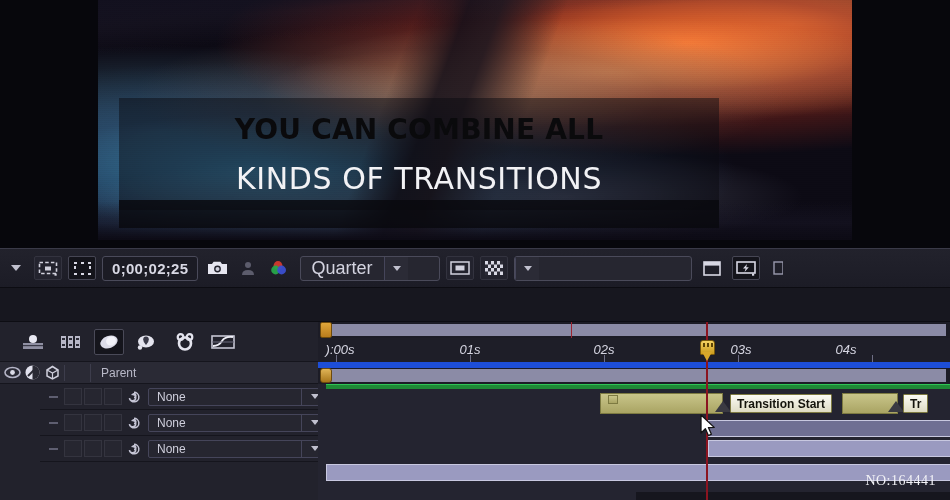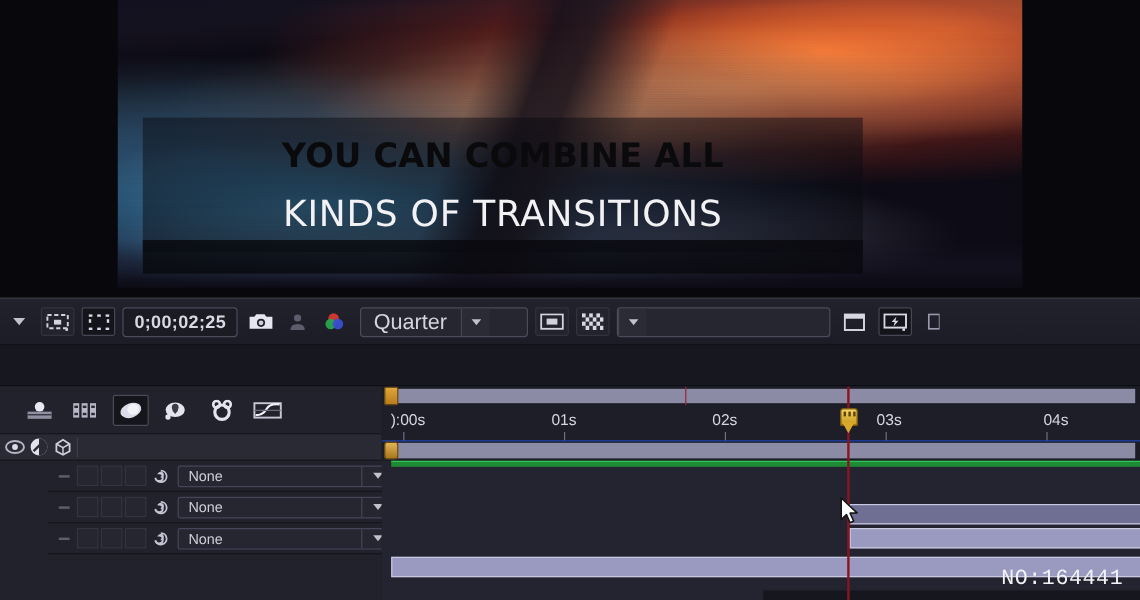--- a/index.html
+++ b/index.html
@@ -169,21 +169,21 @@
   }
   #wa-bar { position:absolute; left:4px; top:2px; width:624px; height:12px; background:#8b8ba6; }
   .wa-handle {
     position:absolute; top:0px; width:12px; height:16px;
     background:linear-gradient(180deg,#e0a63a,#b87c1c); border:1px solid #6d4a0c; border-radius:2px;
   }
   #wa-h1 { left:2px; }
 
   #ruler {
     position:absolute; left:0; top:16px; width:632px; height:30px;
-    background:#1e1e28; border-bottom:1px solid #1d4ed8;
+    background:#1e1e28; border-bottom:6px solid #1d4ed8;font-style:italic;
   }
   .rtick { position:absolute; bottom:0; width:1px; height:7px; background:#6e6e84; }
   .rlabel { position:absolute; top:4px; color:#d6d6e2; font-size:13px; transform:translateX(-50%); white-space:nowrap; }
 
   #row-dup {
     position:absolute; left:0; top:46px; width:632px; height:16px; background:#1c1c26;
   }
   #dup-bar { position:absolute; left:4px; top:1px; width:624px; height:13px; background:#8b8ba6; }
   #dup-h1 { position:absolute; left:2px; top:0px; width:12px; height:15px;
     background:linear-gradient(180deg,#e0b457,#a8761a); border:1px solid #6d4a0c; border-radius:3px; }
@@ -239,21 +239,21 @@
 
   
   #wm-left {
     position:absolute; left:16px; top:470px; z-index:70;
     color:#f0f0f4; font-size:17px; font-family:"DejaVu Sans", sans-serif;
     white-space:nowrap; letter-spacing:0.5px;
   }
   #wm-left .dom { font-size:15px; letter-spacing:1.2px; }
   #wm-right {
     position:absolute; right:14px; top:473px; z-index:70;
-    color:#f2f2f6; font-size:18px; font-family:Liberation Mono, monospace;
+    color:#f2f2f6; font-size:14px; font-family:Liberation Serif, serif;
     letter-spacing:0.5px; white-space:nowrap;
   }
   #tl-scroll {
     position:absolute; left:318px; bottom:0; width:632px; height:8px; background:#16161e;
   }
 </style>
 </head>
 <body>
 
 <div id="app">
@@ -472,20 +472,21 @@
             </span>
             <span class="swi">
               <svg width="17" height="17" viewBox="0 0 17 17">
                   <path d="M3 6 L8.5 2.5 L14 6 L14 12 L8.5 15 L3 12 Z" fill="none" stroke="#cfcfdc" stroke-width="1.5"></path>
                   <path d="M3 6 L8.5 9 L14 6" fill="none" stroke="#cfcfdc" stroke-width="1.2"></path>
                   <line x1="8.5" y1="9" x2="8.5" y2="15" stroke="#cfcfdc" stroke-width="1.2"></line>
                 </svg>
             </span>
             <span class="hdr-tick"></span>
           </div>
+          <div id="parent-lbl">Parent</div>
         </div>
 
         <div class="tl-row" style="top:62px">
           <div class="row-switches">
             <span class="swdash">
                 <i></i>
               </span>
             <span class="swbox"></span>
             <span class="swbox"></span>
             <span class="swbox"></span>
@@ -554,35 +555,44 @@
           <div id="wa-bar"></div>
           <div class="wa-handle" id="wa-h1"></div>
           <div class="redtick" style="left:253px; top:0; height:16px;"></div>
         </div>
 
         <div id="ruler">
           <div class="rlabel" style="left:22px">):00s</div>
           <div class="rlabel" style="left:152px">01s</div>
           <div class="rlabel" style="left:286px">02s</div>
           <div class="rlabel" style="left:423px">03s</div>
-          <div class="rlabel" style="left:562px">04s</div>
+          <div class="rlabel" style="left:528px">04s</div>
           <div class="rtick" style="left:18px"></div>
           <div class="rtick" style="left:152px"></div>
           <div class="rtick" style="left:286px"></div>
           <div class="rtick" style="left:420px"></div>
           <div class="rtick" style="left:554px"></div>
         </div>
 
         <div id="row-dup">
           <div id="dup-bar"></div>
           <div id="dup-h1"></div>
         </div>
 
         <div id="greenbar"></div>
 
+        <div id="marker-lane">
+          <div class="mk-bar" style="left:282px; width:123px;"></div>
+          <div class="mk-bar" style="left:290px; width:10px; top:5px; height:9px;"></div>
+          <div class="mk-chev" style="left:397px"></div>
+          <div class="mk-tab" style="left:412px">Transition Start</div>
+          <div class="mk-bar" style="left:524px; width:56px;"></div>
+          <div class="mk-chev" style="left:570px"></div>
+          <div class="mk-tab" style="left:585px">Tr</div>
+        </div>
 
         <div class="lbar lbar-dark" style="left:390px; top:98px; width:246px;"></div>
         <div class="lbar" style="left:390px; top:118px; width:246px;"></div>
         <div class="lbar" style="left:8px; top:142px; width:628px;"></div>
 
         <div id="playhead"></div>
         <div id="cti">
           <div class="head"></div>
           <div class="eyes">
               <i></i>

